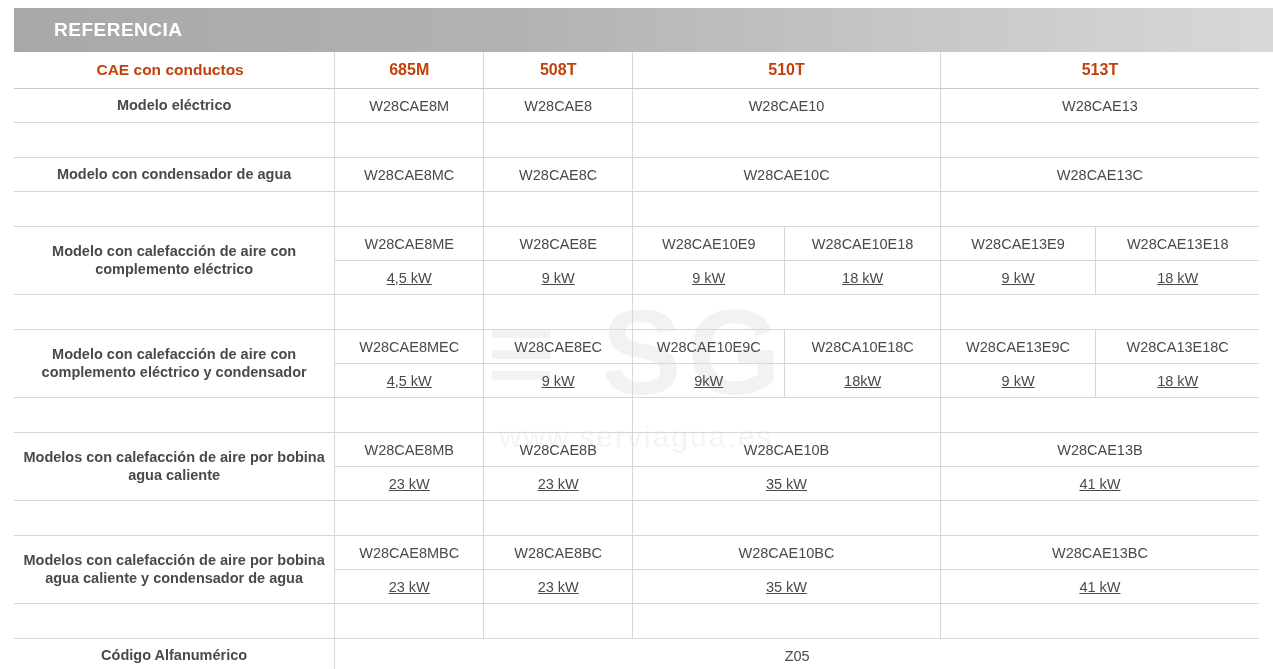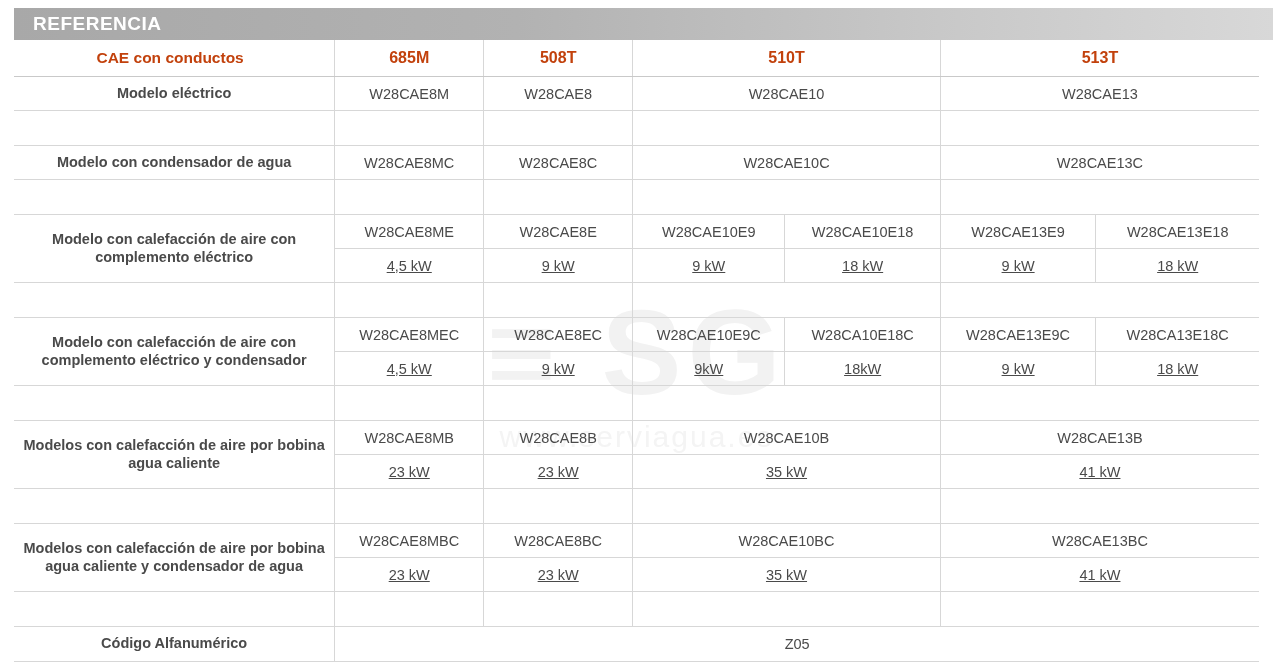--- a/index.html
+++ b/index.html
@@ -46,26 +46,26 @@
   .watermark .wm-text {
     font-size: 30px;
     color: #f4f4f4;
     letter-spacing: 2px;
     margin-top: 8px;
   }
 
   .banner {
     position: relative;
     z-index: 2;
-    height: 32px;
+    height: 44px;
     margin: 8px 0 0 14px;
     background: linear-gradient(to right, #a8a8a8 0%, #b2b2b2 40%, #c9c9c9 75%, #d8d8d8 100%);
     display: flex;
     align-items: center;
-    padding-left: 19px;
+    padding-left: 40px;
     box-sizing: border-box;
   }
   .banner-title {
     color: #ffffff;
     font-size: 19px;
     font-weight: bold;
     letter-spacing: 0.5px;
   }
 
   table.ref {

